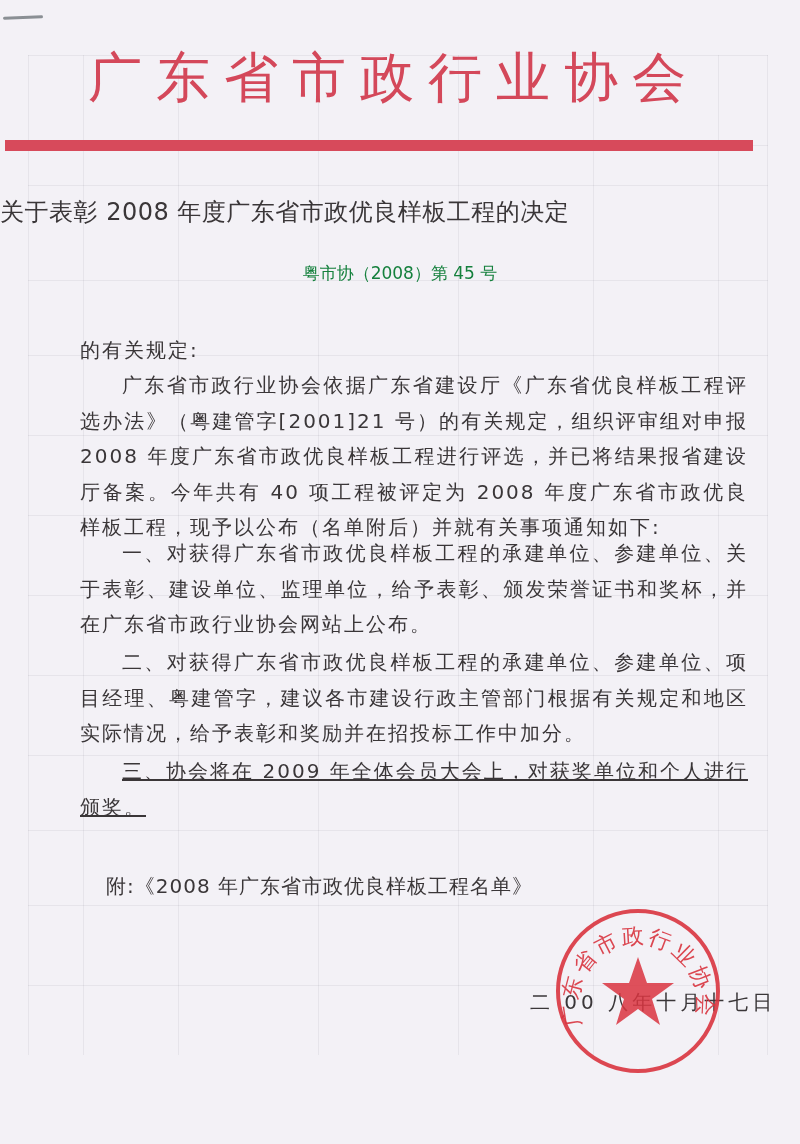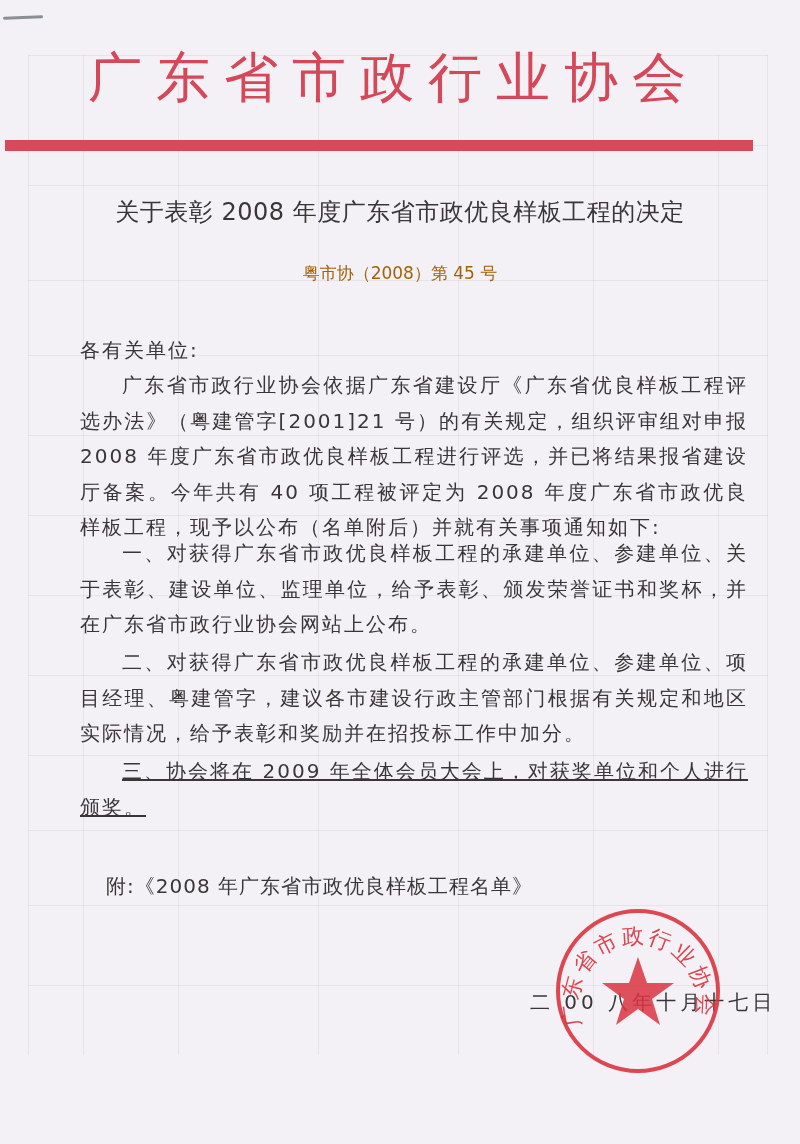--- a/index.html
+++ b/index.html
@@ -19,27 +19,27 @@
   .staple-mark { position: absolute; left: 3px; top: 16px; width: 40px; height: 3px; background: #8a8f94; border-radius: 2px; transform: rotate(-2deg); }
 
   .letterhead {
     position: absolute; left: 88px; top: 42px; width: 600px;
     font-family: "DejaVu Serif", serif; font-size: 54px; font-weight: normal;
     color: #d4485a; letter-spacing: 14px; white-space: nowrap;
   }
   .red-rule { position: absolute; left: 5px; top: 140px; width: 748px; height: 11px; background: #d74a5b; }
 
   .doc-title {
-    position: absolute; left: 0; width: 800px; top: 196px; text-align: center;
+    position: absolute; left: 0; width: 800px; top: 196px; 
     font-size: 24px; color: #3a3638; letter-spacing: 0.5px;
     font-family: "DejaVu Sans", sans-serif;
   }
   .doc-number {
     position: absolute; left: 0; width: 800px; top: 262px; text-align: center;
-    font-size: 17px; color: #a16207; font-family: "DejaVu Sans", sans-serif;
+    font-size: 17px; color: #15803d; font-family: "DejaVu Sans", sans-serif;
   }
 
   .body-text {
     position: absolute; left: 80px; width: 668px;
     font-size: 20px; line-height: 35.5px; color: #3a3638;
     font-family: "DejaVu Sans", sans-serif; letter-spacing: 2px;
     text-align: justify;
   }
   .salutation { top: 333px; }
   .para1 { top: 368px; text-indent: 42px; }
@@ -79,21 +79,21 @@
 </div>
 
 <div class="staple-mark"></div>
 
 <div class="letterhead">广东省市政行业协会</div>
 <div class="red-rule"></div>
 
 <div class="doc-title">关于表彰 2008 年度广东省市政优良样板工程的决定</div>
 <div class="doc-number">粤市协（2008）第 45 号</div>
 
-<div class="body-text salutation">各有关单位:</div>
+<div class="body-text salutation">的有关规定:</div>
 <div class="body-text para1">广东省市政行业协会依据广东省建设厅《广东省优良样板工程评选办法》（粤建管字[2001]21 号）的有关规定，组织评审组对申报 2008 年度广东省市政优良样板工程进行评选，并已将结果报省建设厅备案。今年共有 40 项工程被评定为 2008 年度广东省市政优良样板工程，现予以公布（名单附后）并就有关事项通知如下:</div>
 <div class="body-text item1">一、对获得广东省市政优良样板工程的承建单位、参建单位、关于表彰、建设单位、监理单位，给予表彰、颁发荣誉证书和奖杯，并在广东省市政行业协会网站上公布。</div>
 <div class="body-text item2">二、对获得广东省市政优良样板工程的承建单位、参建单位、项目经理、粤建管字，建议各市建设行政主管部门根据有关规定和地区实际情况，给予表彰和奖励并在招投标工作中加分。</div>
 <div class="body-text item3">三、协会将在 2009 年全体会员大会上，对获奖单位和个人进行颁奖。</div>
 
 <div class="attachment">附:《2008 年广东省市政优良样板工程名单》</div>
 <div class="date-line">二 00 八年十月十七日</div>
 
 <svg class="seal" viewBox="0 0 172 172">
   <defs>

